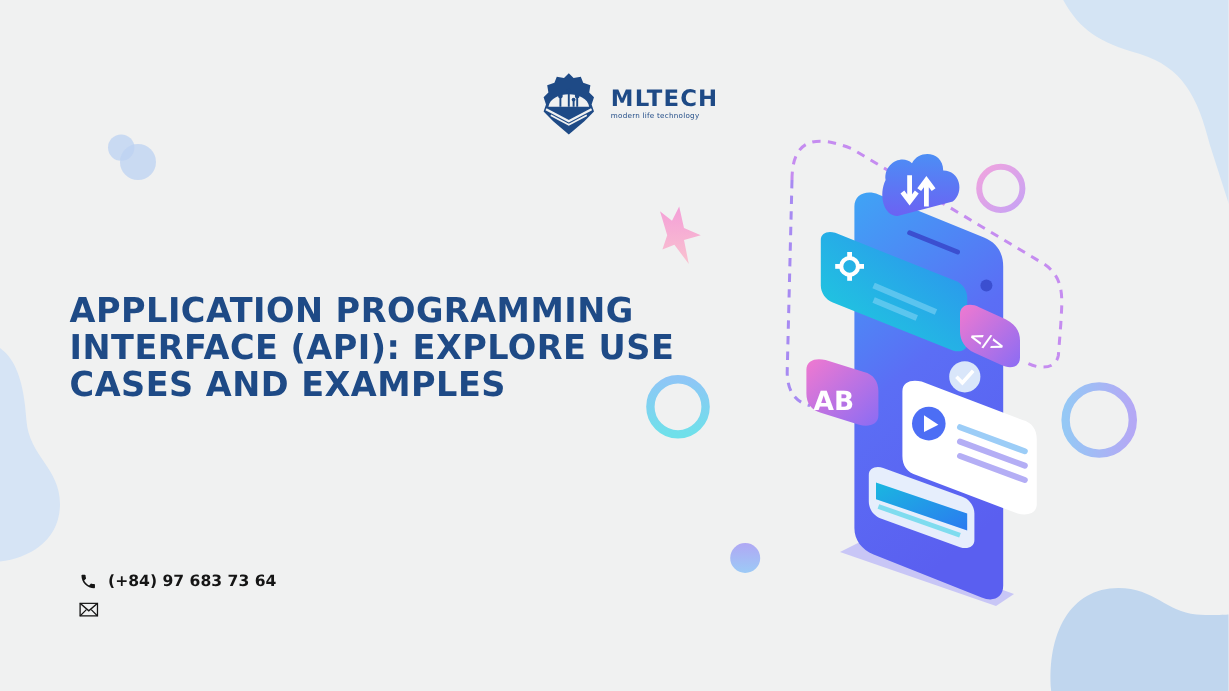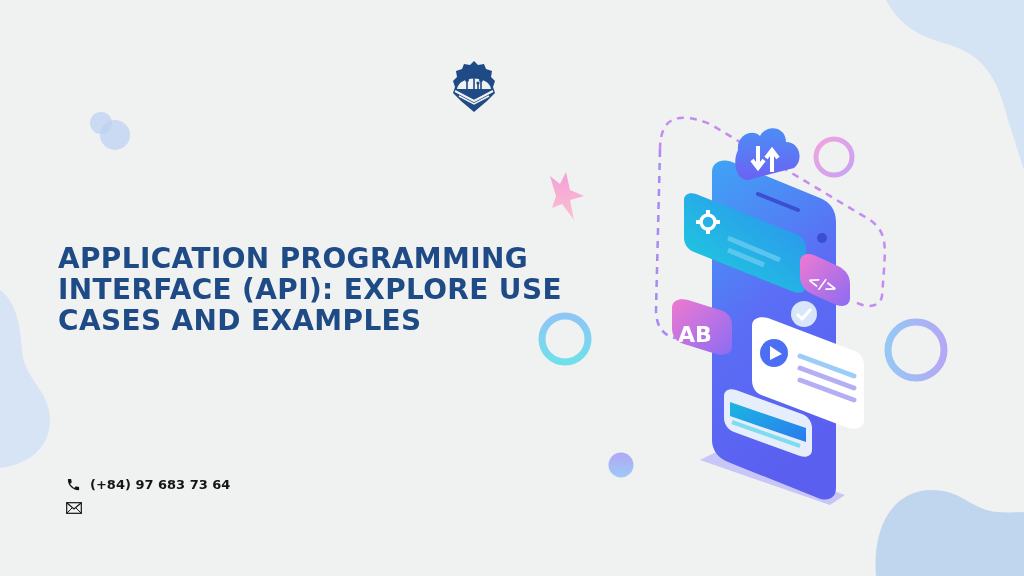--- a/index.html
+++ b/index.html
@@ -46,20 +46,24 @@
     </g>
     <g fill="#1e4a86">
         <circle cx="22" cy="21" r="2"></circle>
         <circle cx="29" cy="17" r="2"></circle>
         <circle cx="36" cy="21" r="2"></circle>
         <circle cx="33" cy="24" r="1.6"></circle>
       </g>
     <path d="M10 32 L29 42 L48 32" stroke="#f0f1f1" stroke-width="2" fill="none"></path>
     <path d="M14 37 L29 45 L44 37" stroke="#f0f1f1" stroke-width="1.5" fill="none"></path>
   </svg>
+  <div class="logo-text">
+    <span class="logo-name">MLTECH</span>
+    <span class="logo-tag">modern life technology</span>
+  </div>
 </div>
 
 <div class="title">
   <div>APPLICATION PROGRAMMING</div>
   <div>INTERFACE (API): EXPLORE USE</div>
   <div>CASES AND EXAMPLES</div>
 </div>
 
 <div class="contact" style="top:477px;">
   <span class="ic">

